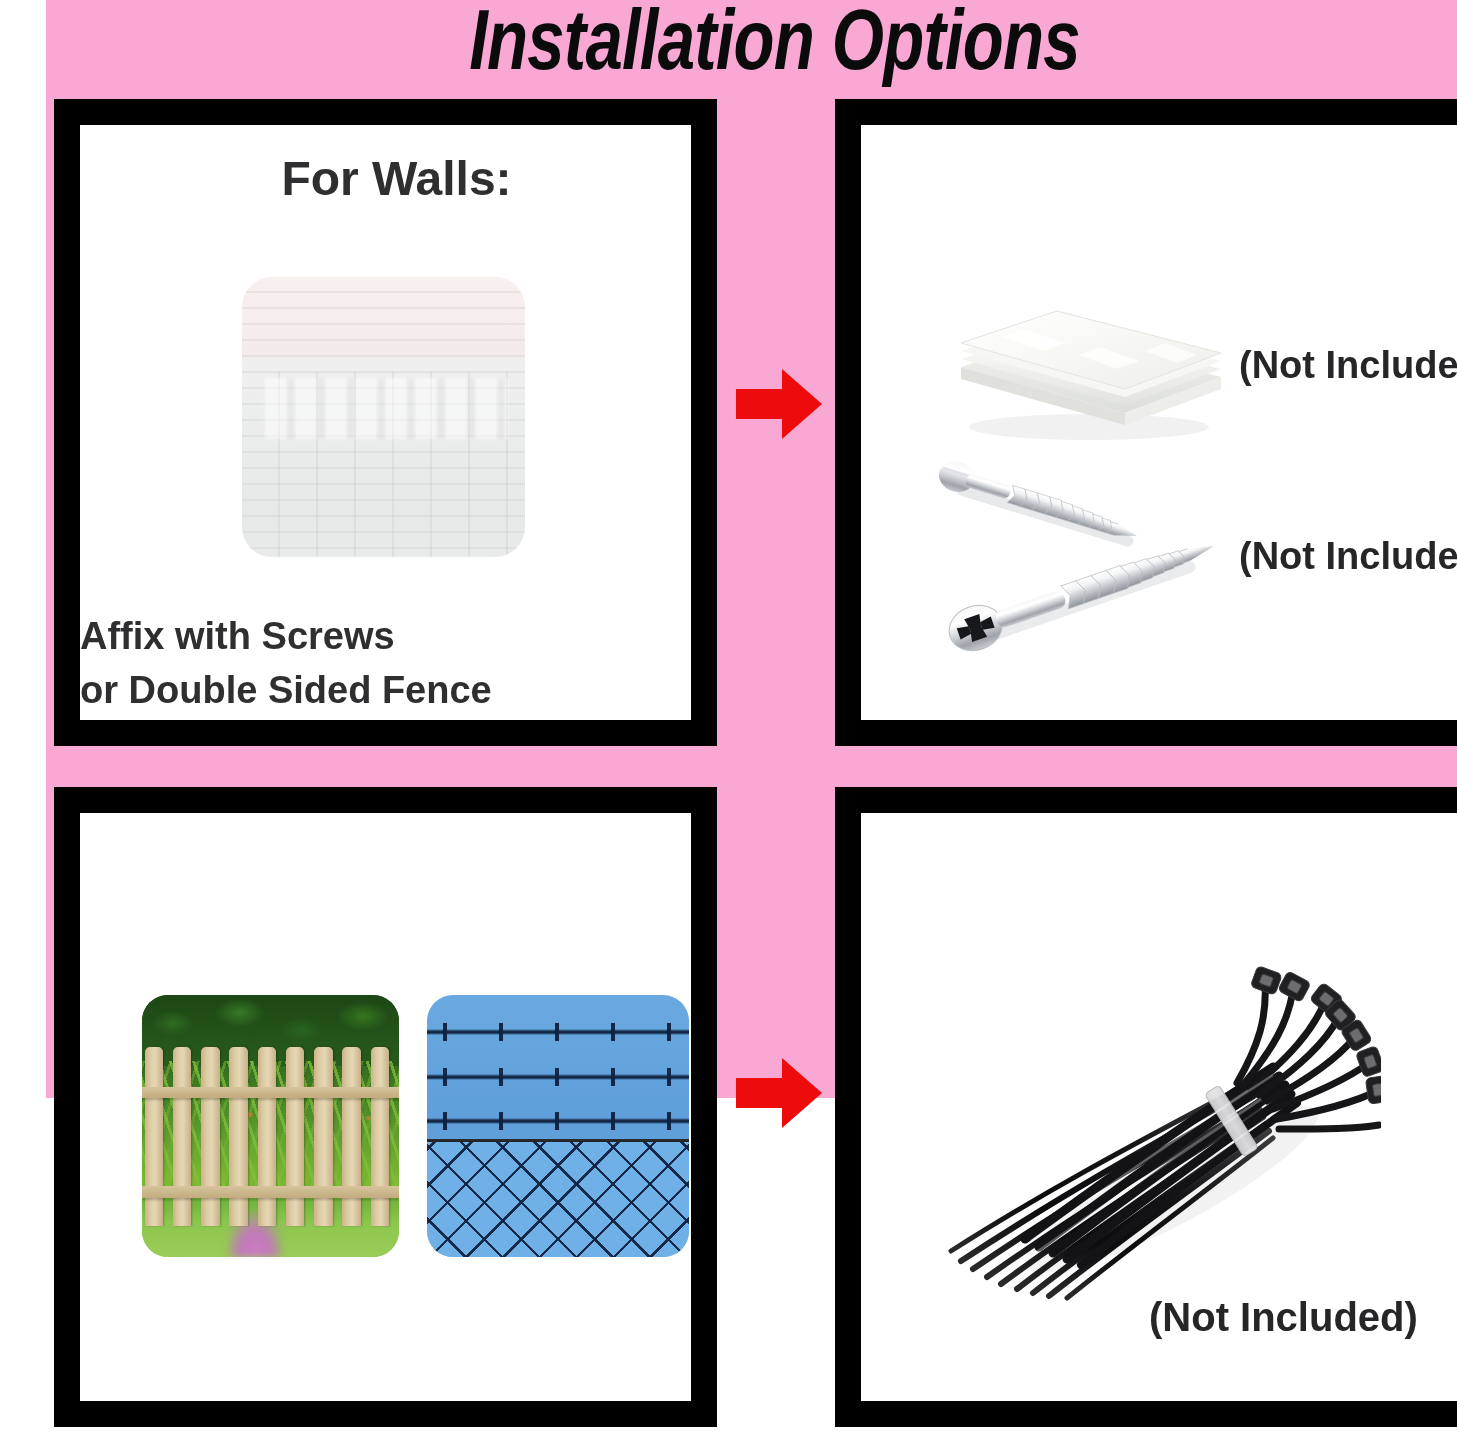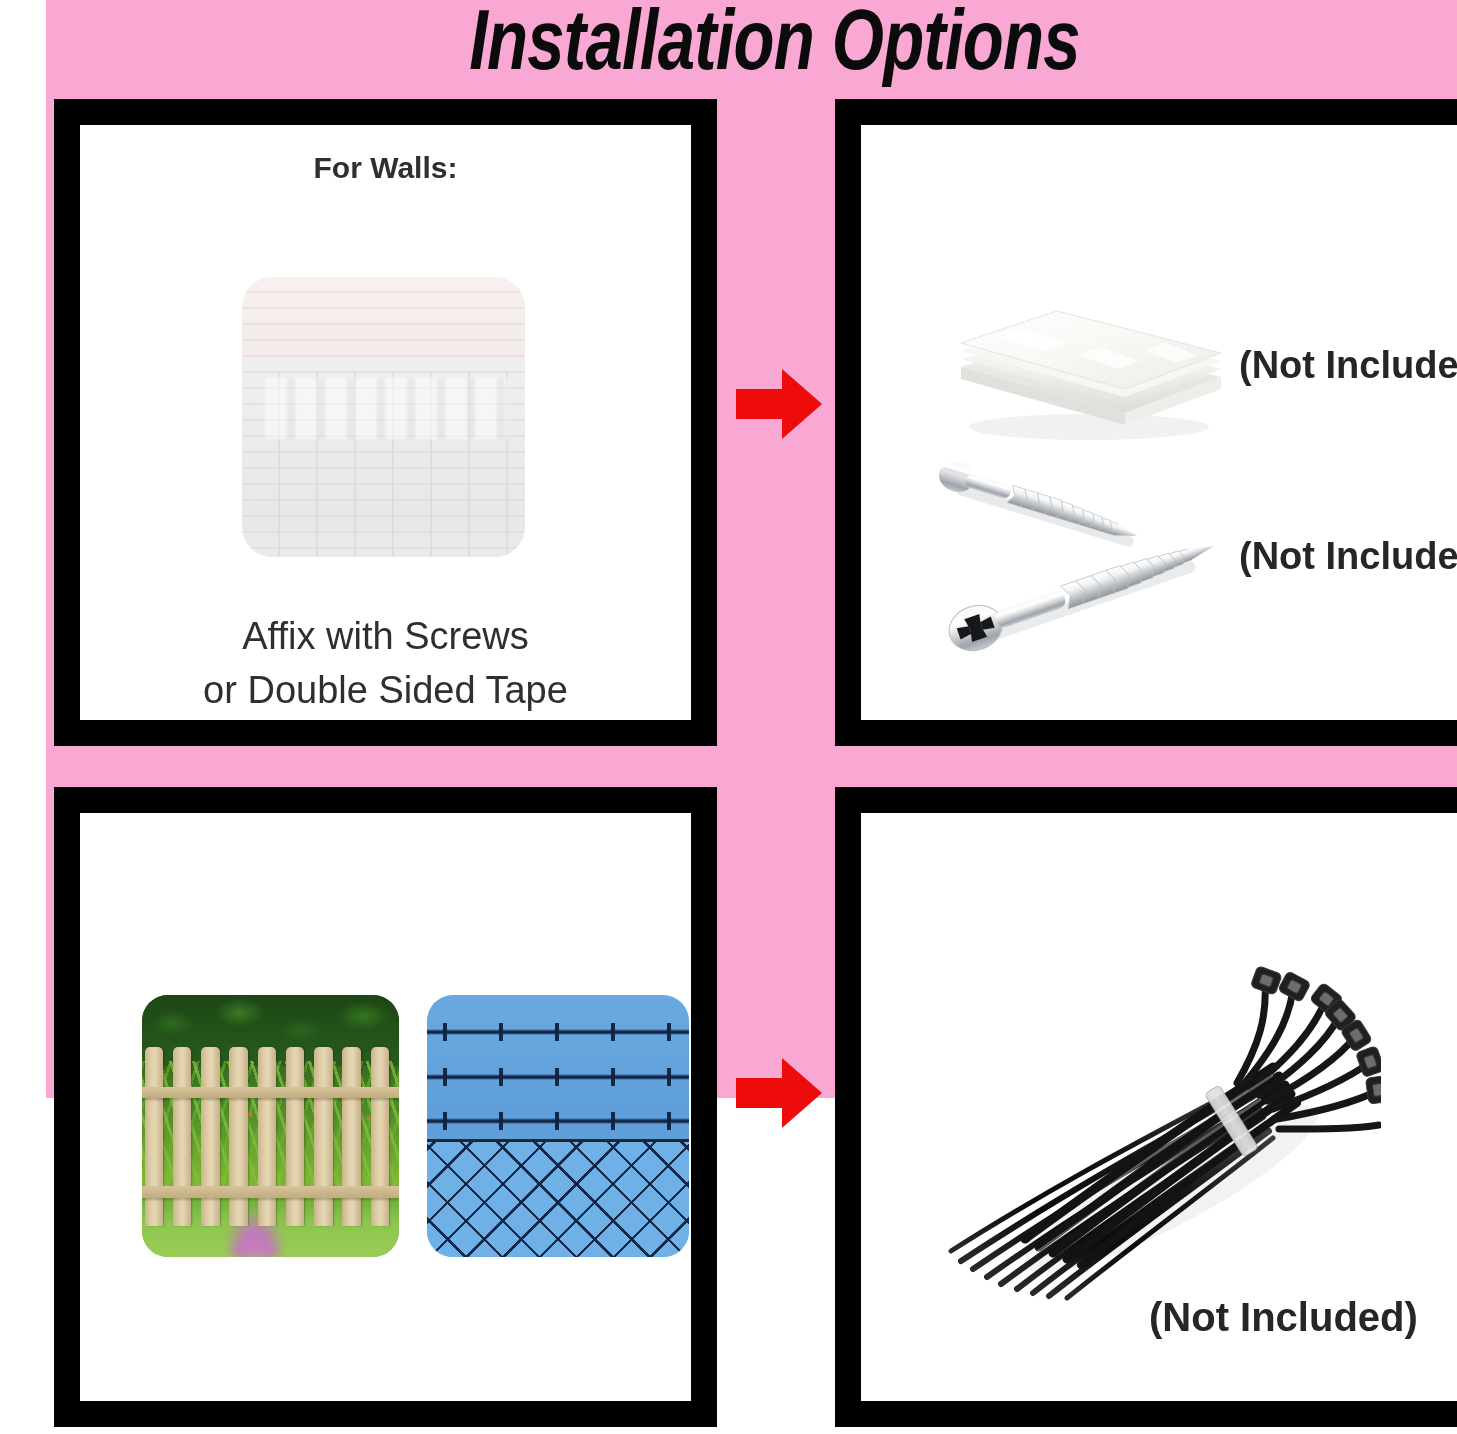--- a/index.html
+++ b/index.html
@@ -53,35 +53,34 @@
     overflow: hidden;
   }
 
   #panel-walls      { left: 8px;   top: 99px;  width: 663px; height: 647px; }
   #panel-wall-parts { left: 789px; top: 99px;  width: 661px; height: 647px; }
   #panel-fence      { left: 8px;   top: 787px; width: 663px; height: 640px; }
   #panel-fence-parts{ left: 789px; top: 787px; width: 661px; height: 640px; }
 
   .panel-heading {
     position: absolute;
-    left: 0; width: 100%;
+    left: 11px; width: 100%;
     text-align: center;
     font-weight: bold;
-    font-size: 30px;
+    font-size: 48px;
     color: #2f2f31;
     letter-spacing: 0px;
   }
   #heading-walls { top: 26px; }
   #heading-fence { top: 48px; }
 
   .panel-caption {
     position: absolute;
     left: 0; width: 100%;
-    text-align: center;
-    font-weight: normal;
+    font-weight: bold;
     font-size: 38px;
     color: #2f2f31;
     line-height: 1.42;
   }
   #caption-walls { top: 485px; }
   #caption-fence { top: 500px; }
 
   
   .arrow {
     position: absolute;
@@ -234,21 +233,21 @@
       <div class="panel-heading" id="heading-walls">For Walls:</div>
 
       <div class="wall-swatch">
         <div class="brickrows"></div>
         <div class="brickjoints"></div>
         <div class="brickhighlight"></div>
       </div>
 
       <div class="panel-caption" id="caption-walls">
         <div>Affix with Screws</div>
-        <div>or Double Sided Tape</div>
+        <div>or Double Sided Fence</div>
       </div>
     </div>
   </div>
 
   <div class="arrow" id="arrow-top">
     <svg viewBox="0 0 90 76" width="90" height="76" aria-hidden="true">
       <polygon points="2,23 48,23 48,3 88,38 48,73 48,53 2,53" fill="#ee0b0b"></polygon>
     </svg>
   </div>
 

